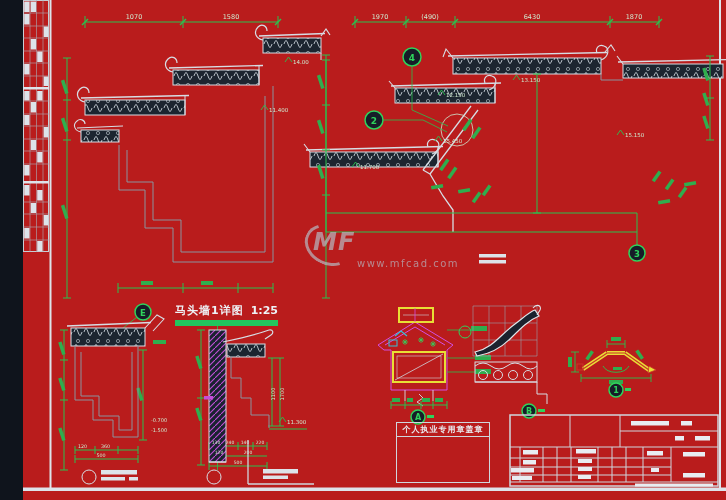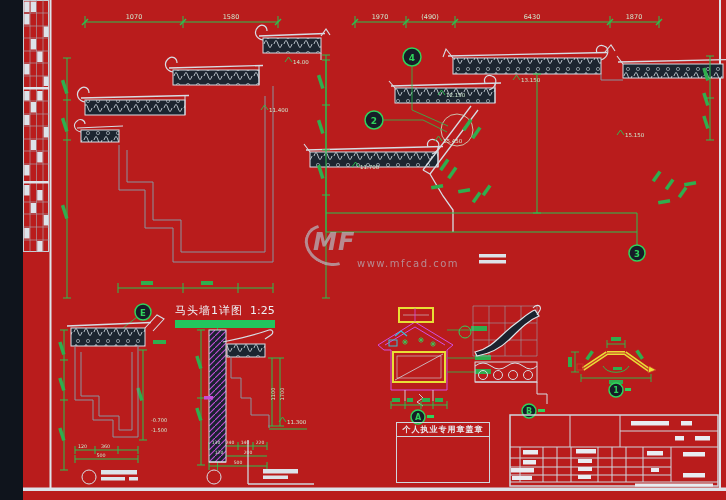--- a/index.html
+++ b/index.html
@@ -9,22 +9,22 @@
   
   .wm{position:absolute;left:283px;top:228px;width:170px;height:46px;opacity:.68;color:#b7bec8;}
   .wm-row{display:flex;align-items:center;}
   .wm-logo{position:relative;width:46px;height:30px;}
   .wm-logo .swoosh{position:absolute;left:-2px;top:-3px;width:44px;height:34px;border:3px solid #b7bec8;
       border-radius:50%;border-top-color:transparent;border-right-color:transparent;transform:rotate(25deg);}
   .wm-logo .mf{position:absolute;left:7px;top:0px;font-size:24px;font-weight:bold;font-style:italic;letter-spacing:1px;}
   .wm-name{font-size:23px;font-weight:bold;letter-spacing:6px;white-space:nowrap;}
   .wm-url{font-size:10px;letter-spacing:1.5px;text-align:center;margin-top:0px;padding-left:34px;}
   
-  .dtitle{position:absolute;left:152px;top:303px;color:#eef2f6;font-size:11px;font-weight:normal;
-          border-bottom:8px solid #22c55e;padding-bottom:2px;white-space:nowrap;letter-spacing:1px;}
+  .dtitle{position:absolute;left:152px;top:303px;color:#eef2f6;font-size:11px;font-weight:bold;
+          border-bottom:6px solid #22c55e;padding-bottom:2px;white-space:nowrap;letter-spacing:1px;}
   .dtitle .scale{margin-left:7px;letter-spacing:0px;}
   
   .stamp{position:absolute;border:1.5px solid #cfd6dd;height:59px;background:transparent;}
   .stamp .hd{height:13px;border-bottom:1.5px solid #cfd6dd;color:#e8edf2;font-size:8px;font-weight:bold;
              text-align:center;line-height:13px;letter-spacing:1px;white-space:nowrap;overflow:hidden;}
 </style>
 </head>
 <body>
 
 <div class="canvas">

